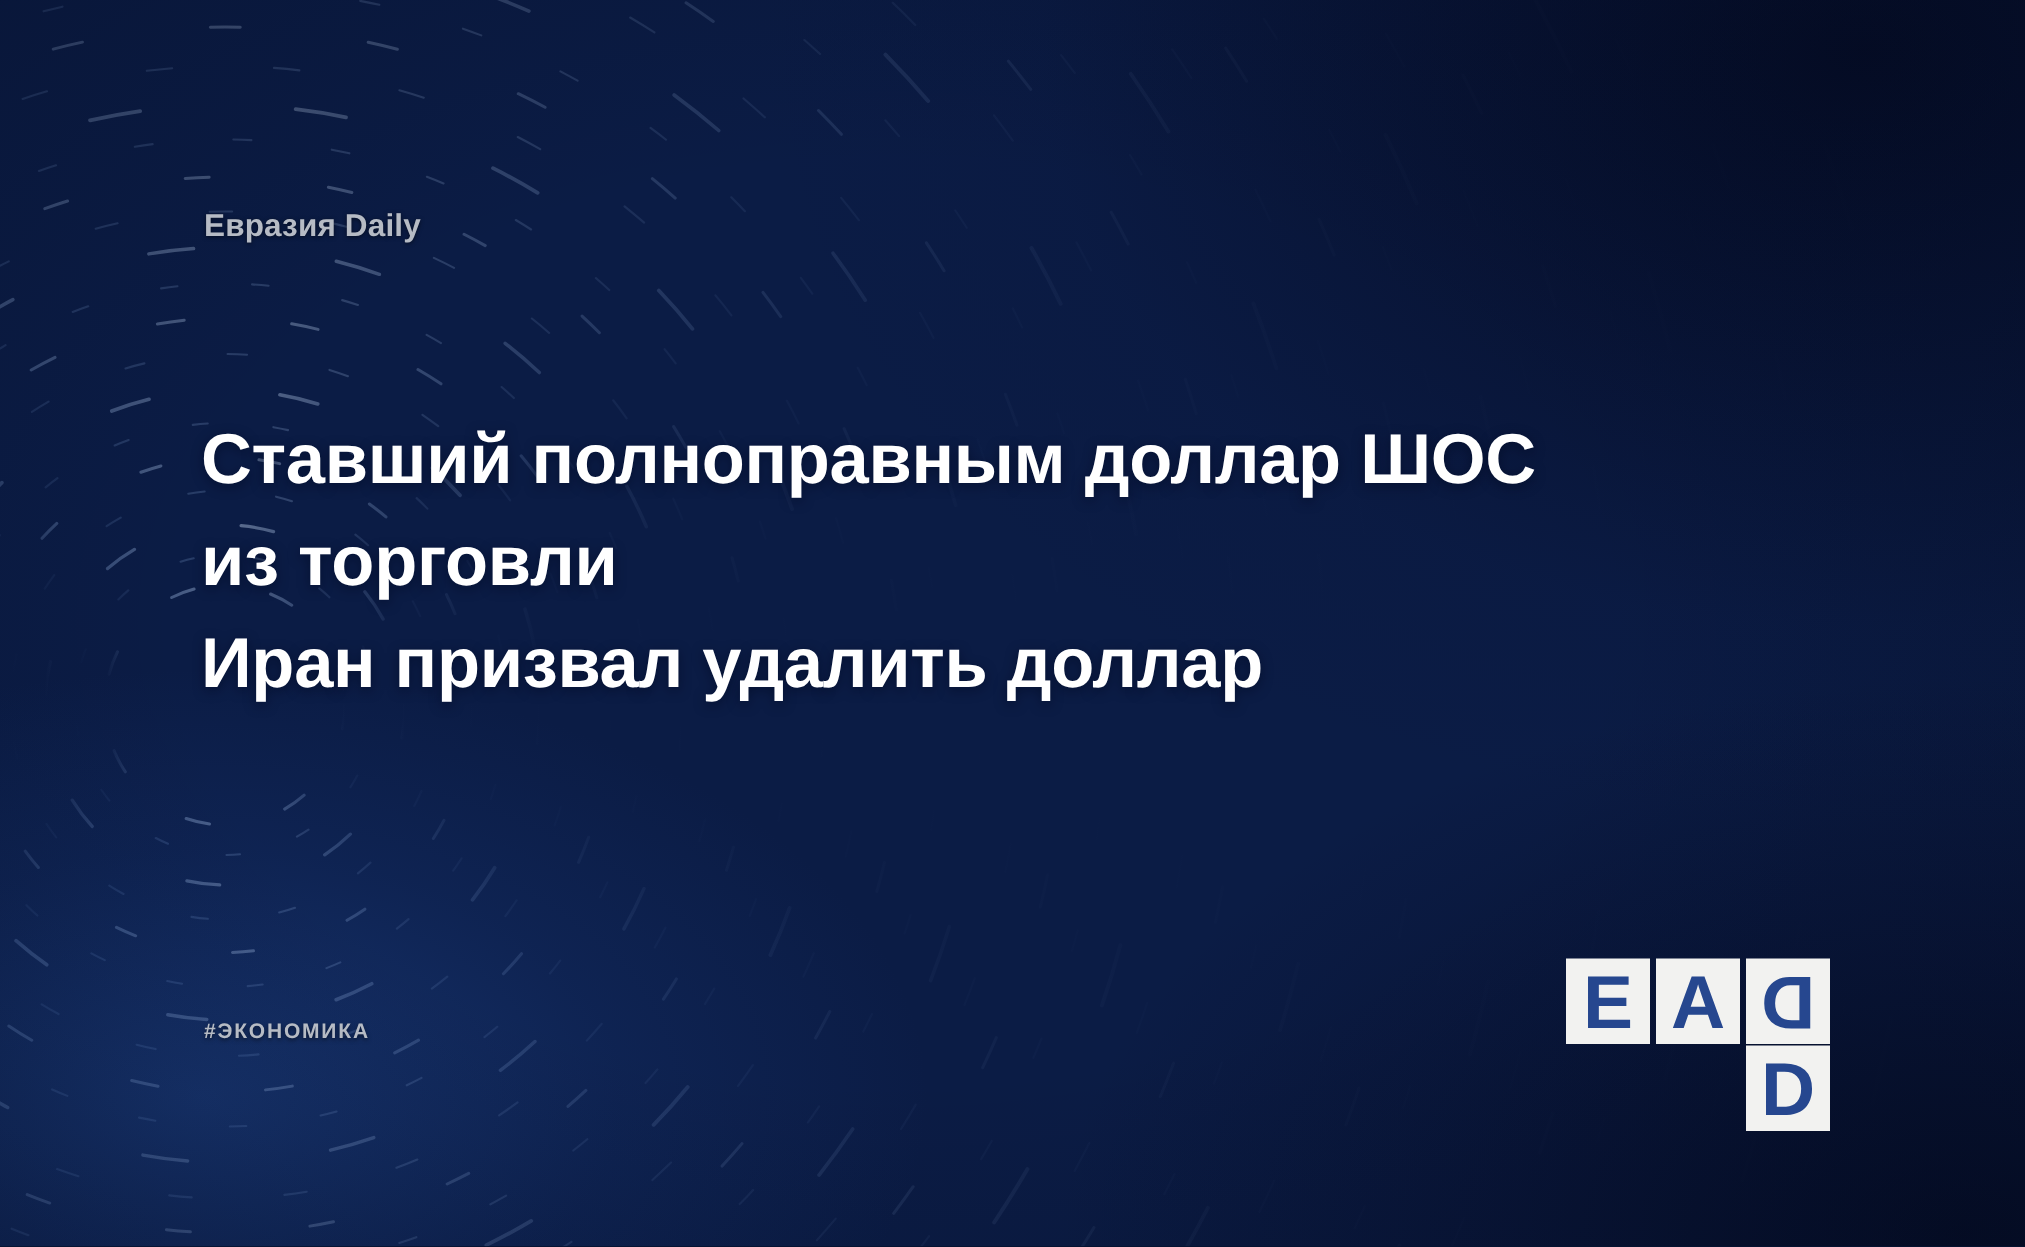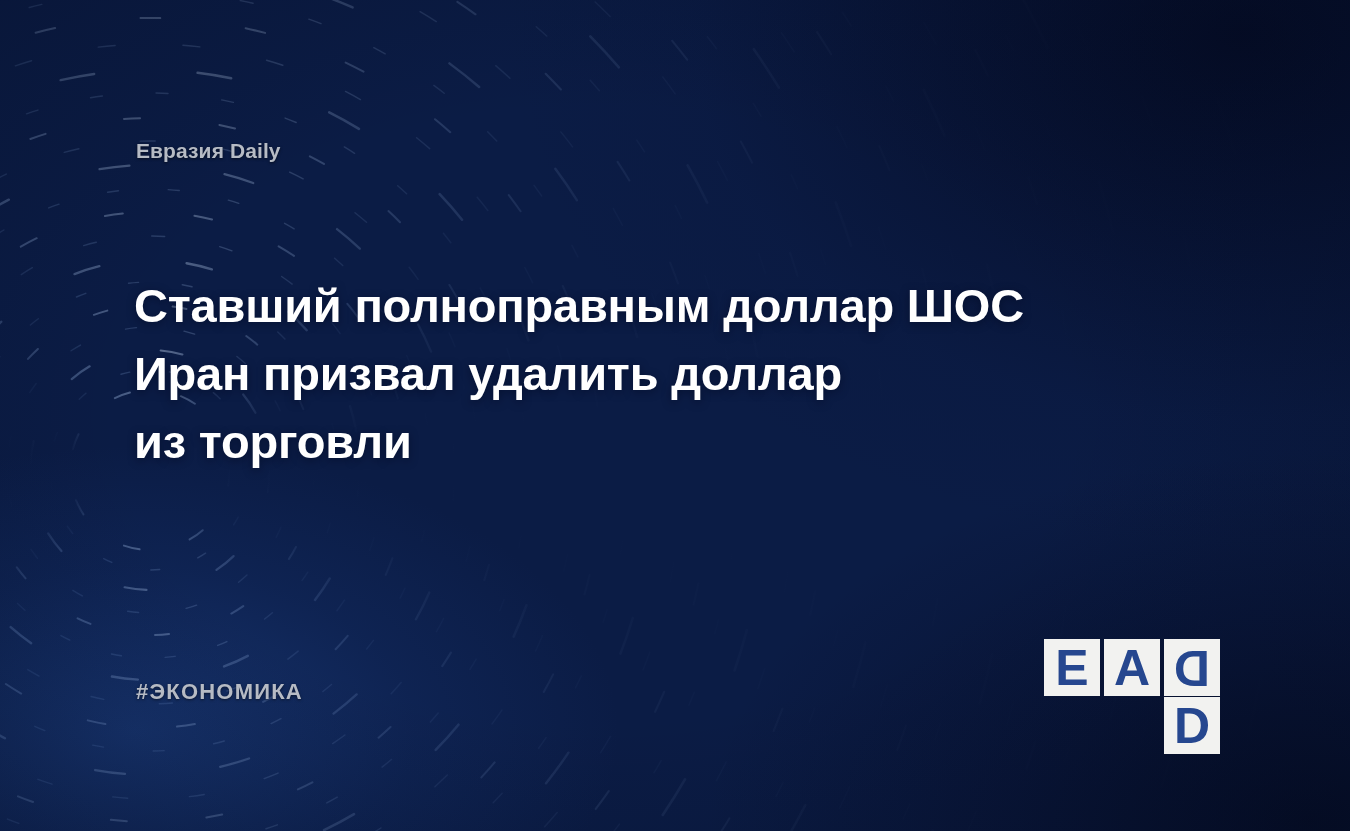--- a/index.html
+++ b/index.html
@@ -81,21 +81,21 @@
     color: #ffffff;
     letter-spacing: -0.2px;
     text-shadow: 0 2px 8px rgba(2,10,32,0.55);
   }
   .headline .ln { display: block; white-space: nowrap; }
 
   .rubric {
     position: absolute;
     left: 136px;
     top: 679px;
-    font-size: 22px;
+    font-size: 14px;
     font-weight: bold;
     color: #b6bbc4;
     letter-spacing: 1.2px;
     text-shadow: 0 1px 3px rgba(0,0,0,0.5);
     white-space: nowrap;
   }
 
   
   .logo {
     position: absolute;
@@ -202,22 +202,22 @@
 
   <div class="bg-glow-bl"></div>
   <div class="bg-dark-tr"></div>
   <div class="bg-dark-br"></div>
   <div class="bg-vignette"></div>
 
   <div class="brand">Евразия Daily</div>
 
   <div class="headline">
     <span class="ln">Ставший полноправным доллар ШОС</span>
+    <span class="ln">из торговли</span>
     <span class="ln">Иран призвал удалить доллар</span>
-    <span class="ln">из торговли</span>
   </div>
 
   <div class="rubric">#ЭКОНОМИКА</div>
 
   <div class="logo">
     <div class="tile tile-e">
       <span class="glyph">E</span>
     </div>
     <div class="tile tile-a">
       <span class="glyph">A</span>

